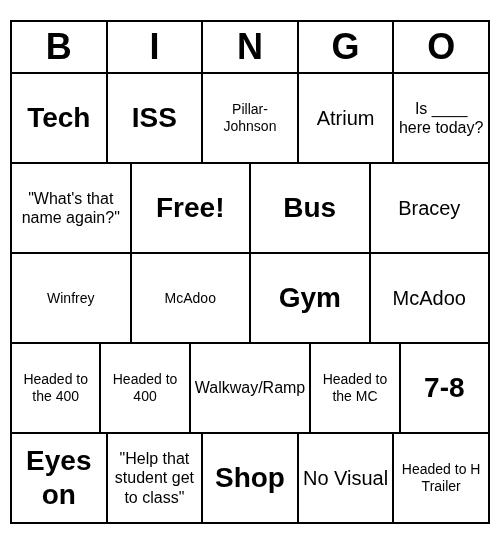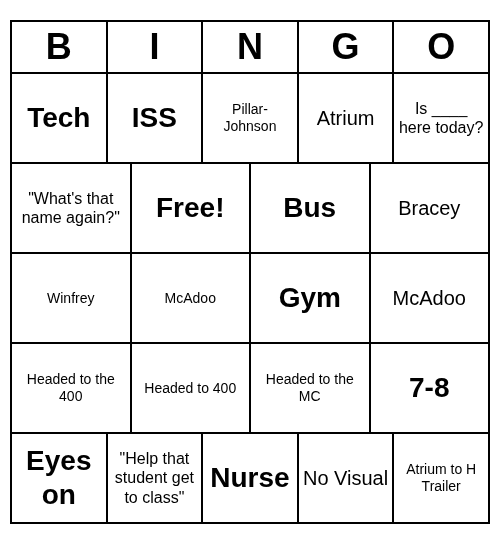--- a/index.html
+++ b/index.html
@@ -116,24 +116,25 @@
       </div>
       <div class="bingo-row">
         <div class="bingo-cell">Winfrey</div>
         <div class="bingo-cell">McAdoo</div>
         <div class="bingo-cell cell-large">Gym</div>
         <div class="bingo-cell cell-medium">McAdoo</div>
       </div>
       <div class="bingo-row">
         <div class="bingo-cell">Headed to the 400</div>
         <div class="bingo-cell">Headed to 400</div>
+        <div class="bingo-cell cell-small">Walkway/Ramp</div>
         <div class="bingo-cell">Headed to the MC</div>
         <div class="bingo-cell cell-large">7-8</div>
       </div>
       <div class="bingo-row">
         <div class="bingo-cell cell-large">Eyes on</div>
         <div class="bingo-cell cell-small">"Help that student get to class"</div>
-        <div class="bingo-cell cell-large">Nurse</div>
+        <div class="bingo-cell cell-large">Shop</div>
         <div class="bingo-cell cell-medium">No Visual</div>
-        <div class="bingo-cell">Atrium to H Trailer</div>
+        <div class="bingo-cell">Headed to H Trailer</div>
       </div>
     </div>
 </div>
 
 </body></html>

